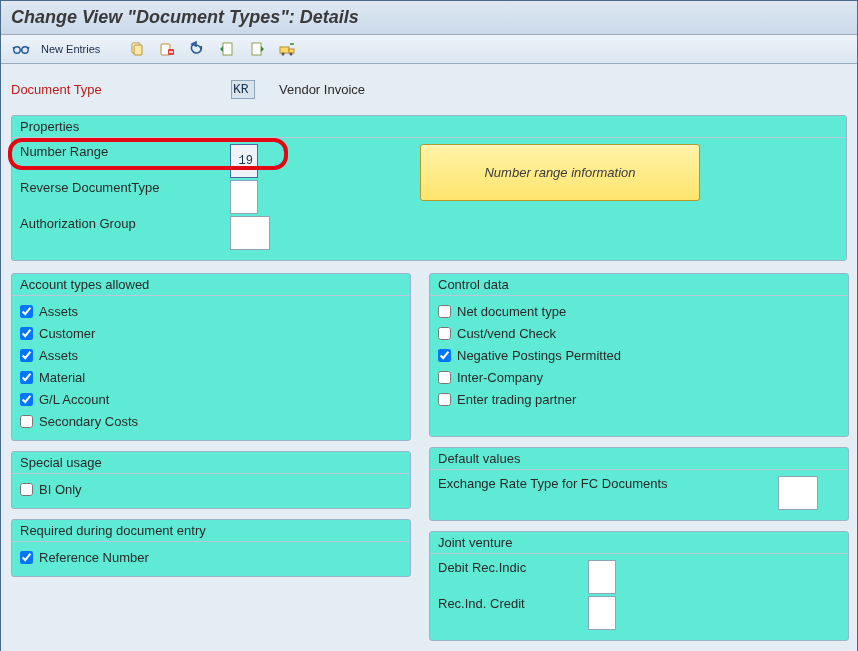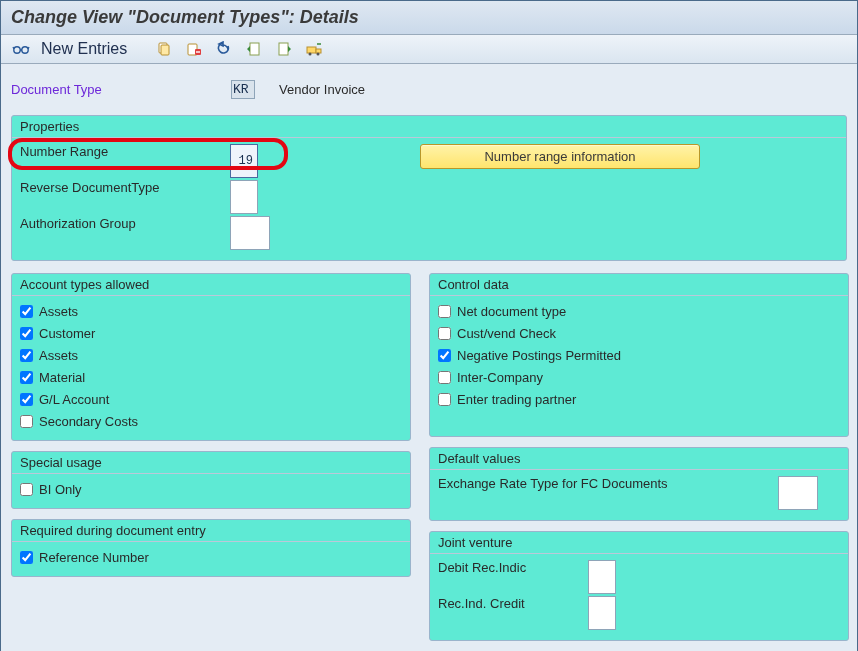--- a/index.html
+++ b/index.html
@@ -31,36 +31,36 @@
   }
   .tool-btn {
     display: inline-flex;
     align-items: center;
     justify-content: center;
     padding: 2px 3px;
     cursor: default;
     border-radius: 2px;
   }
   .tool-label {
-    font-size: 16px;
+    font-size: 11px;
     color: #203050;
     margin-right: 18px;
   }
   .body-area {
     padding: 6px 10px 12px 10px;
   }
   .header-row {
     display: flex;
     align-items: center;
     gap: 10px;
     padding: 10px 0 16px 0;
   }
   .hdr-label {
     width: 210px;
-    color: #6d28d9;
+    color: #b91c1c;
   }
   .hdr-value-box {
     background: #d9e3ec;
     border: 1px solid #8ea4b8;
     padding: 1px 1px;
     font-family: "Courier New", monospace;
     font-size: 13px;
     min-width: 24px;
     text-align: left;
     color: #1a3050;
@@ -117,26 +117,27 @@
     gap: 6px;
     min-height: 22px;
   }
   .chk-row input[type=checkbox] {
     margin: 0;
   }
   .wide-btn {
     background: linear-gradient(to bottom, #fff3a8, #ffe56e);
     border: 1px solid #b8972a;
     border-radius: 3px;
-    padding: 4px 10px;
+    padding: 20px 10px;
     min-width: 280px;
     text-align: center;
     color: #3a3a3a;
     cursor: default;
     box-shadow: inset 0 1px 0 #fff8cc;
+    font-style: italic;
   }
   .highlight-box {
     position: absolute;
     border: 4px solid #e30613;
     border-radius: 14px;
     pointer-events: none;
   }
   .props-wrap { position: relative; }
 
   svg { display: block; }

